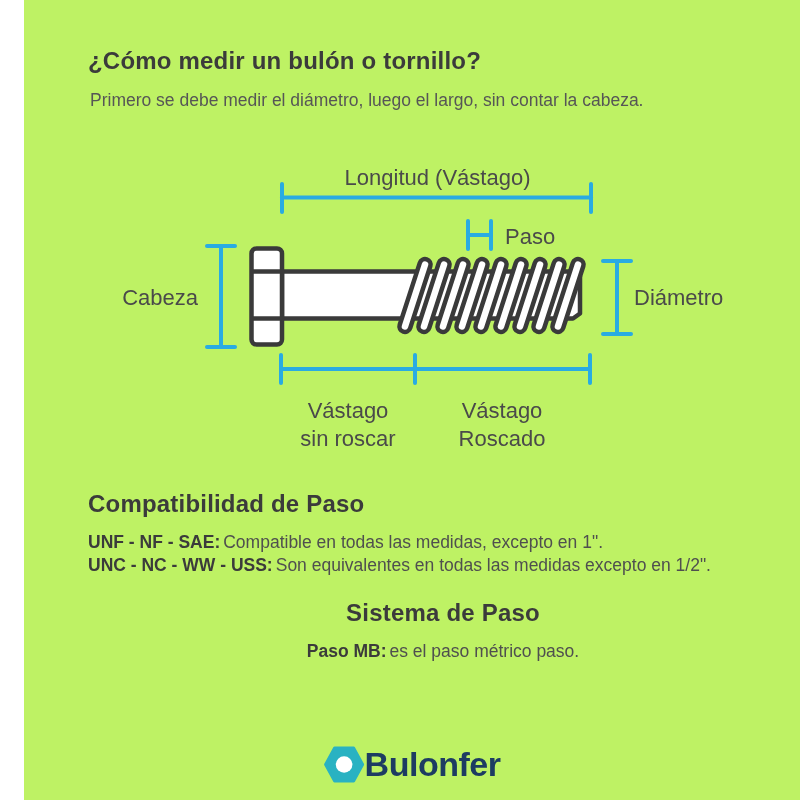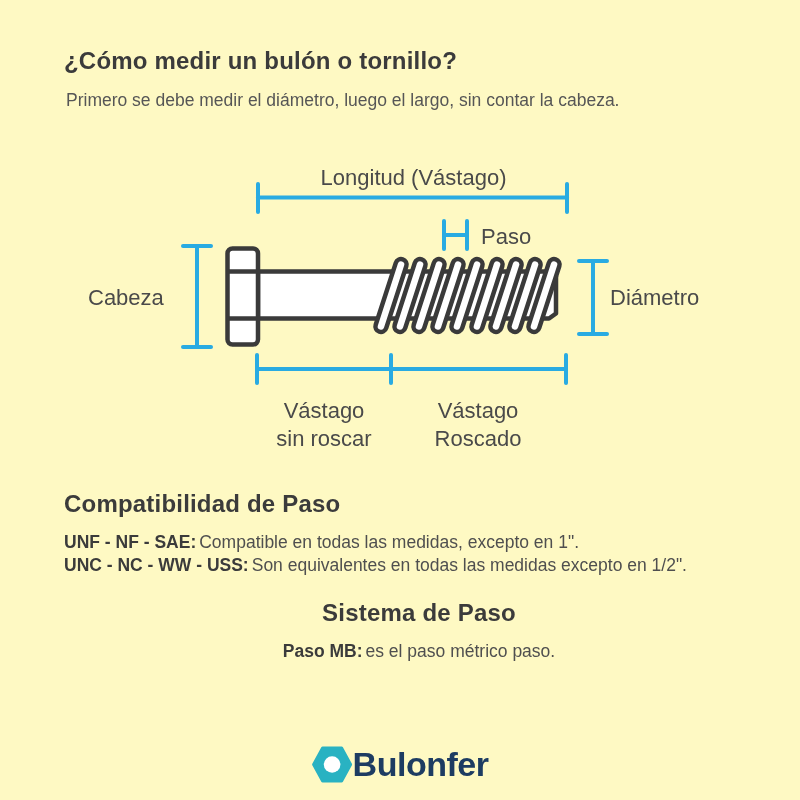--- a/index.html
+++ b/index.html
@@ -4,21 +4,21 @@
 <style>
   * { margin: 0; padding: 0; box-sizing: border-box; }
   html, body { background: #ffffff; }
   body {
     width: 800px; height: 800px;
     font-family: "Liberation Sans", sans-serif;
     color: #3b3b3b;
     position: relative;
     overflow: hidden;
   }
-  .canvas { position: absolute; inset: 0; background: #fef9c3; }
+  .canvas { position: absolute; inset: 0; background: #bef264; margin-left: 24px; }
 
   .page-title {
     position: absolute; left: 64px; top: 47px;
     font-size: 24px; font-weight: bold; color: #3b3b3b;
     letter-spacing: 0.2px;
   }
   .page-subtitle {
     position: absolute; left: 66px; top: 90px;
     font-size: 17.5px; color: #565656;
   }
@@ -26,21 +26,21 @@
   
   .diagram { position: absolute; left: 0; top: 0; width: 800px; height: 800px; }
   .diagram svg { position: absolute; left: 0; top: 150px; }
 
   .dlabel {
     position: absolute; font-size: 22px; color: #4a4a4a; line-height: 28px;
     white-space: nowrap;
   }
   .lbl-longitud { left: 260px; top: 164px; width: 307px; text-align: center; }
   .lbl-paso     { left: 481px; top: 223px; }
-  .lbl-cabeza   { left: 88px;  top: 284px; width: 86px; }
+  .lbl-cabeza   { left: 88px;  top: 284px; width: 86px; text-align: right; }
   .lbl-diametro { left: 610px; top: 284px; }
   .lbl-vsr      { left: 257px; top: 397px; width: 134px; text-align: center; white-space: normal; }
   .lbl-vr       { left: 411px; top: 397px; width: 134px; text-align: center; white-space: normal; }
 
   
   .section { position: absolute; left: 64px; width: 710px; }
   .section-1 { top: 490px; }
   .section-2 { top: 599px; text-align: center; }
   .section h2 {
     font-size: 24px; font-weight: bold; color: #3b3b3b;

